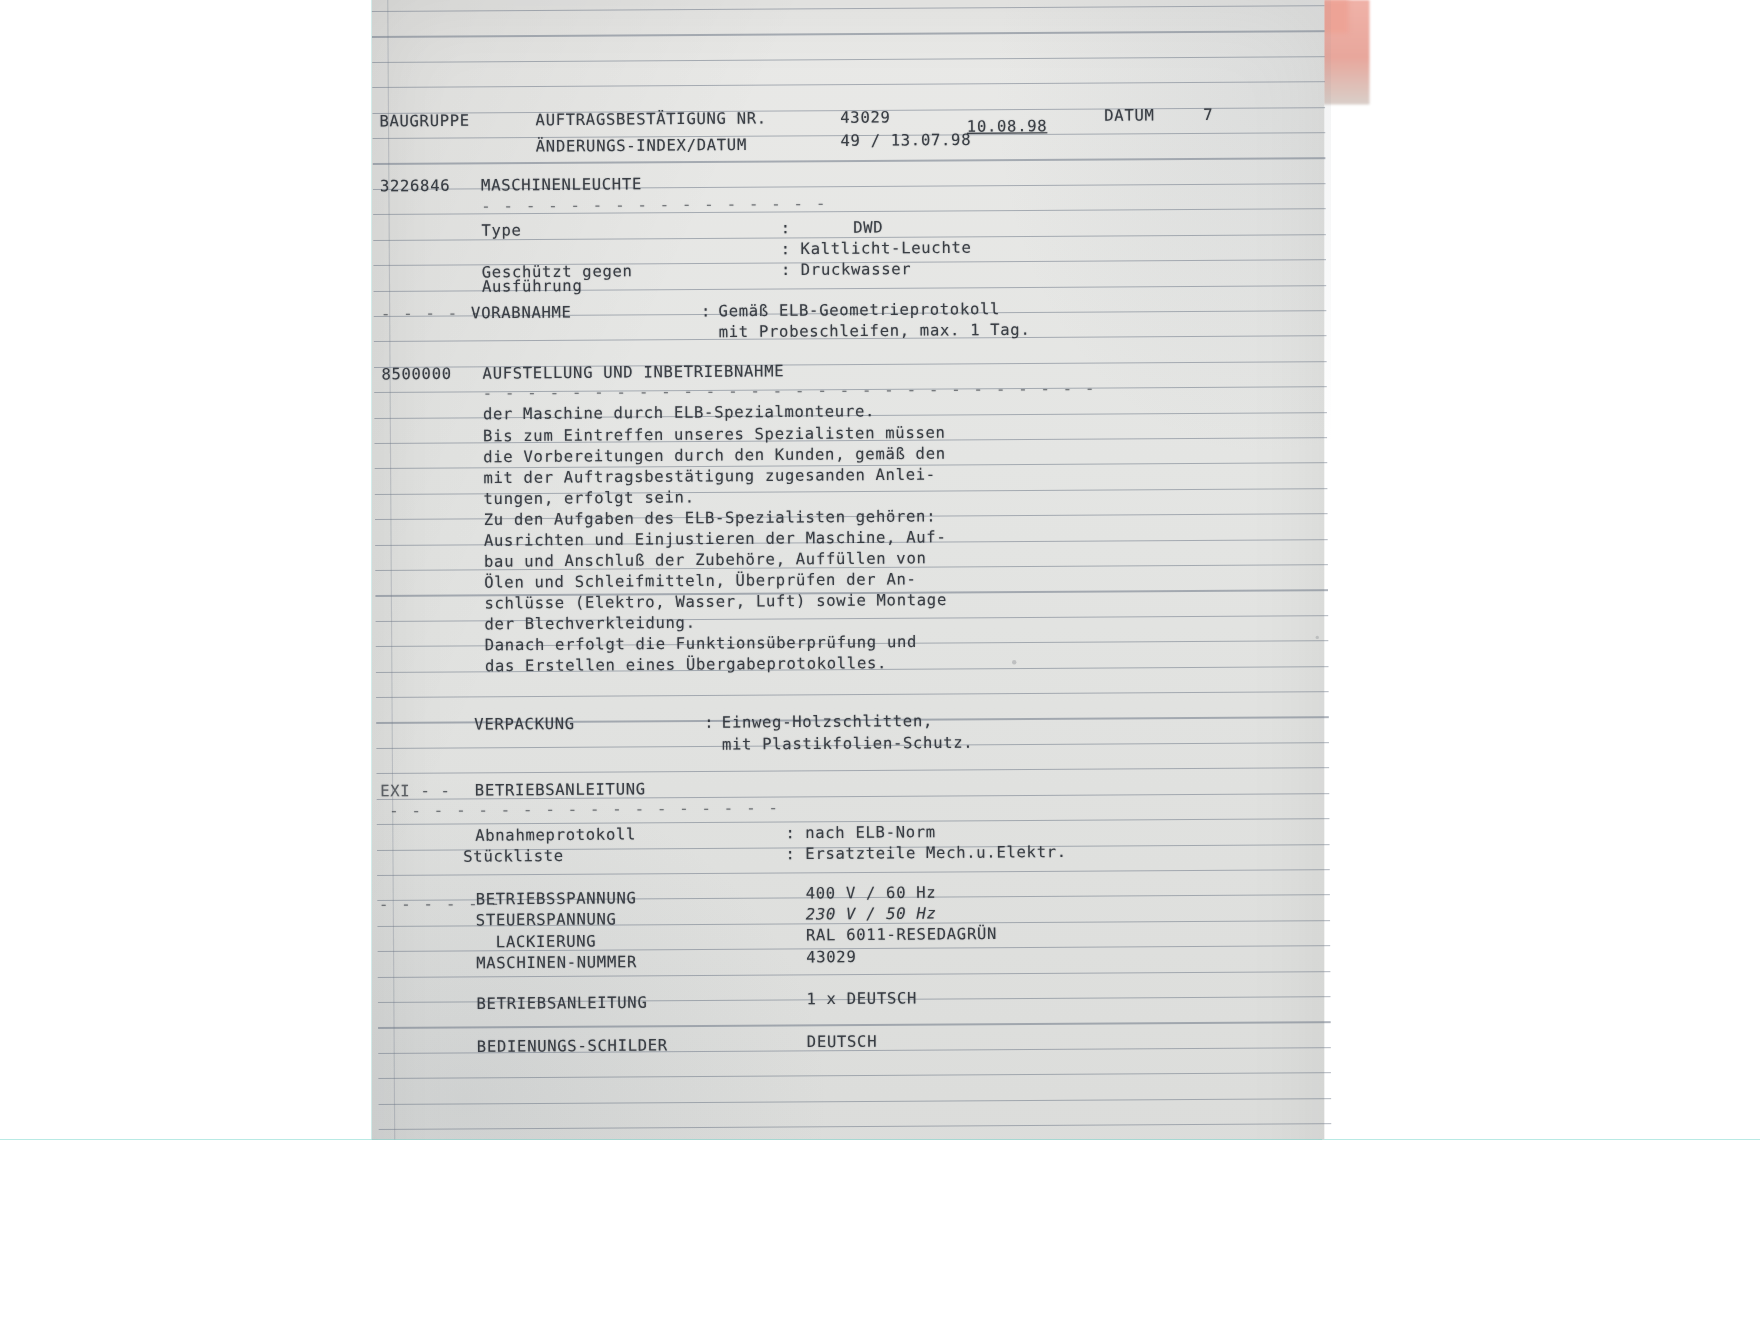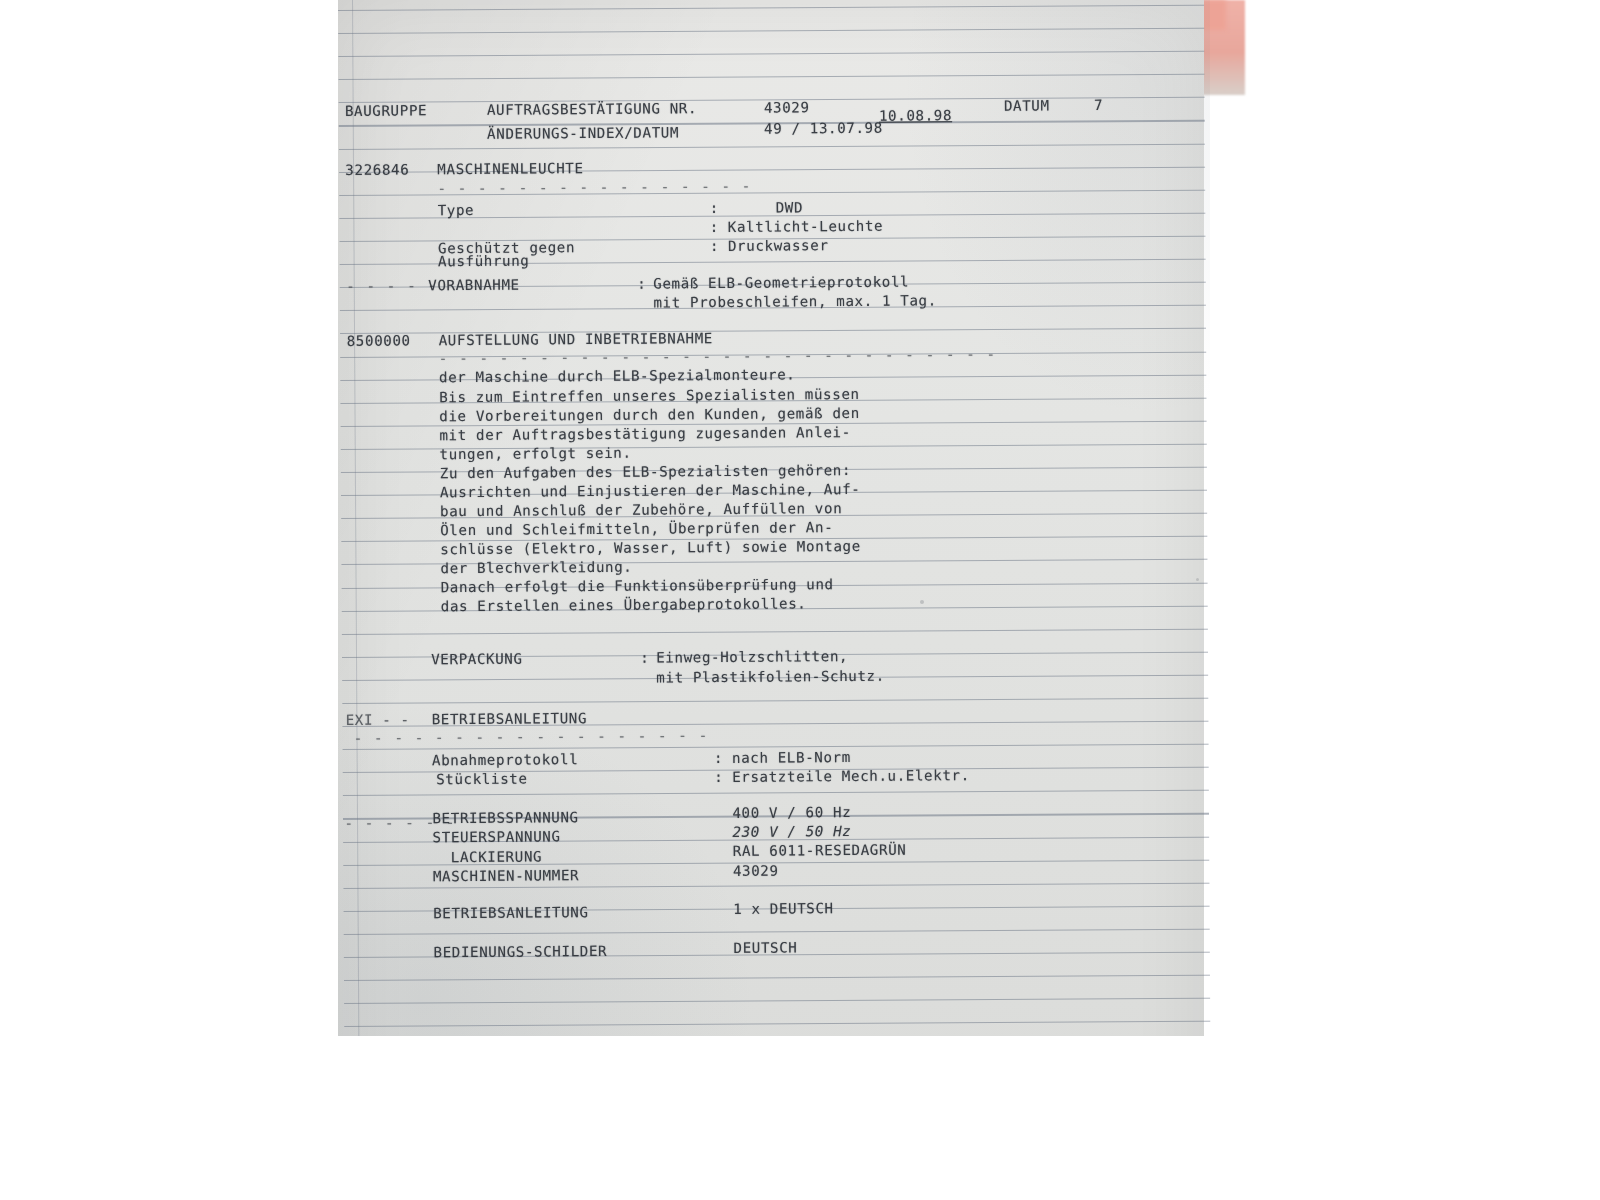--- a/index.html
+++ b/index.html
@@ -223,21 +223,21 @@
 
     
     <span class="ln faint" style="left:2px;  top:712px;">EXI - -</span>
     <span class="ln" style="left:88px; top:712px;">BETRIEBSANLEITUNG</span>
     <span class="ln dash faint" style="left:10px; top:730px;">- - - - - - - - - - - - - - - - - -</span>
 
     <span class="ln" style="left:88px;  top:753px;">Abnahmeprotokoll</span>
     <span class="ln" style="left:370px; top:753px;">:</span>
     <span class="ln" style="left:388px; top:753px;">nach ELB-Norm</span>
 
-    <span class="ln" style="left:92px;  top:772px;">Stückliste</span>
+    <span class="ln" style="left:77px;  top:772px;">Stückliste</span>
     <span class="ln" style="left:370px; top:772px;">:</span>
     <span class="ln" style="left:388px; top:772px;">Ersatzteile Mech.u.Elektr.</span>
 
     
     <span class="ln dash vfaint" style="left:0px;  top:815px;">- - - - - -</span>
     <span class="ln" style="left:88px;  top:811px;">BETRIEBSSPANNUNG</span>
     <span class="ln" style="left:388px; top:808px;">400 V / 60 Hz</span>
 
     <span class="ln" style="left:88px;  top:830px;">STEUERSPANNUNG</span>
     <span class="ln" style="left:388px; top:827px;font-style:italic;">230 V / 50 Hz</span>

